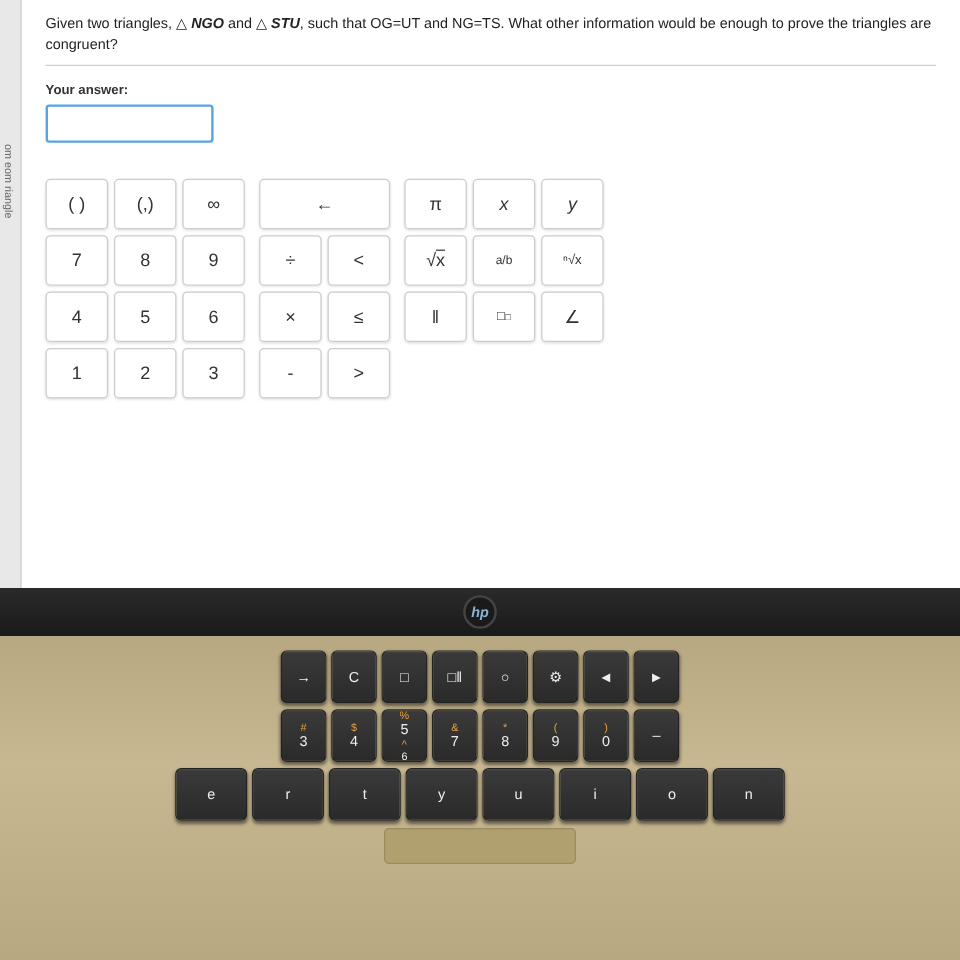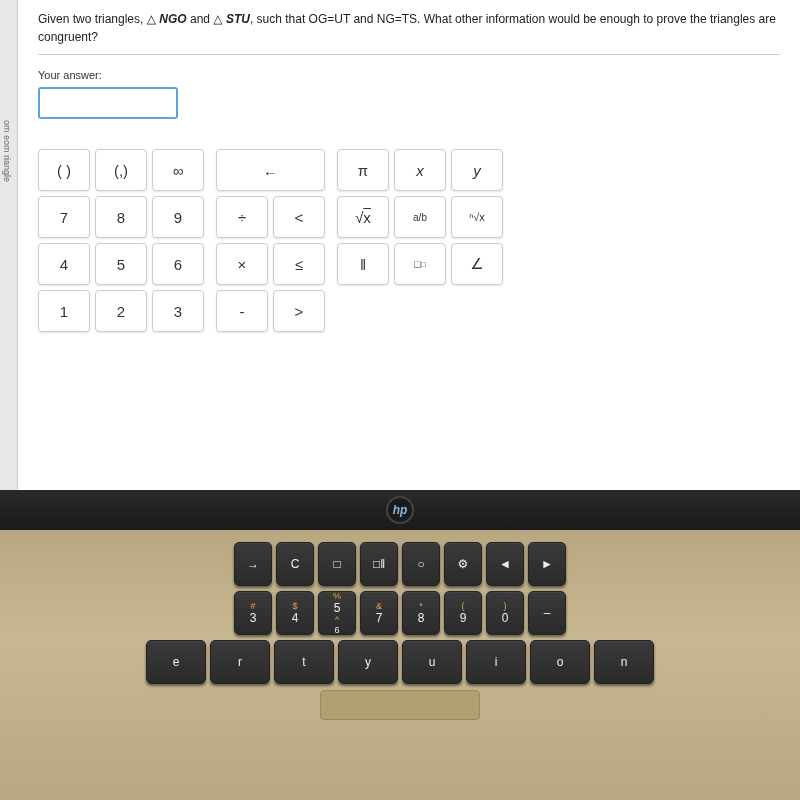--- a/index.html
+++ b/index.html
@@ -61,21 +61,21 @@
       font-style: italic;
       font-weight: bold;
     }
     .divider {
       border: none;
       border-top: 1px solid #ccc;
       margin-bottom: 14px;
     }
     .your-answer-label {
       font-size: 11px;
-      font-weight: normal;
+      font-weight: bold;
       color: #333;
       margin-bottom: 6px;
     }
     .answer-input {
       width: 140px;
       height: 32px;
       border: 2px solid #5ba3e0;
       border-radius: 3px;
       padding: 4px 6px;
       font-size: 13px;

